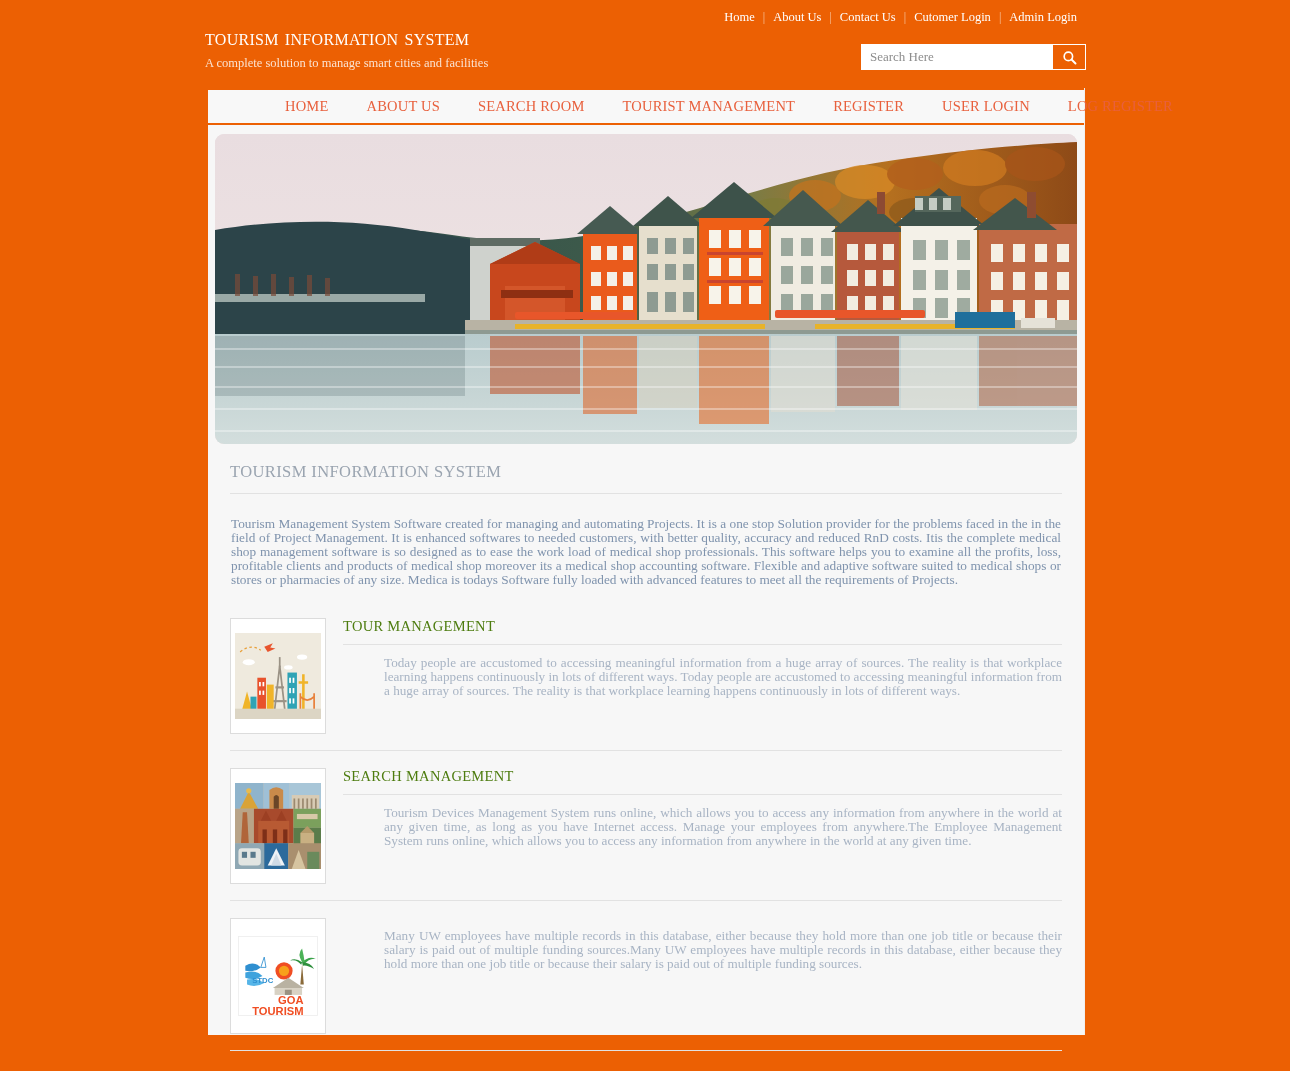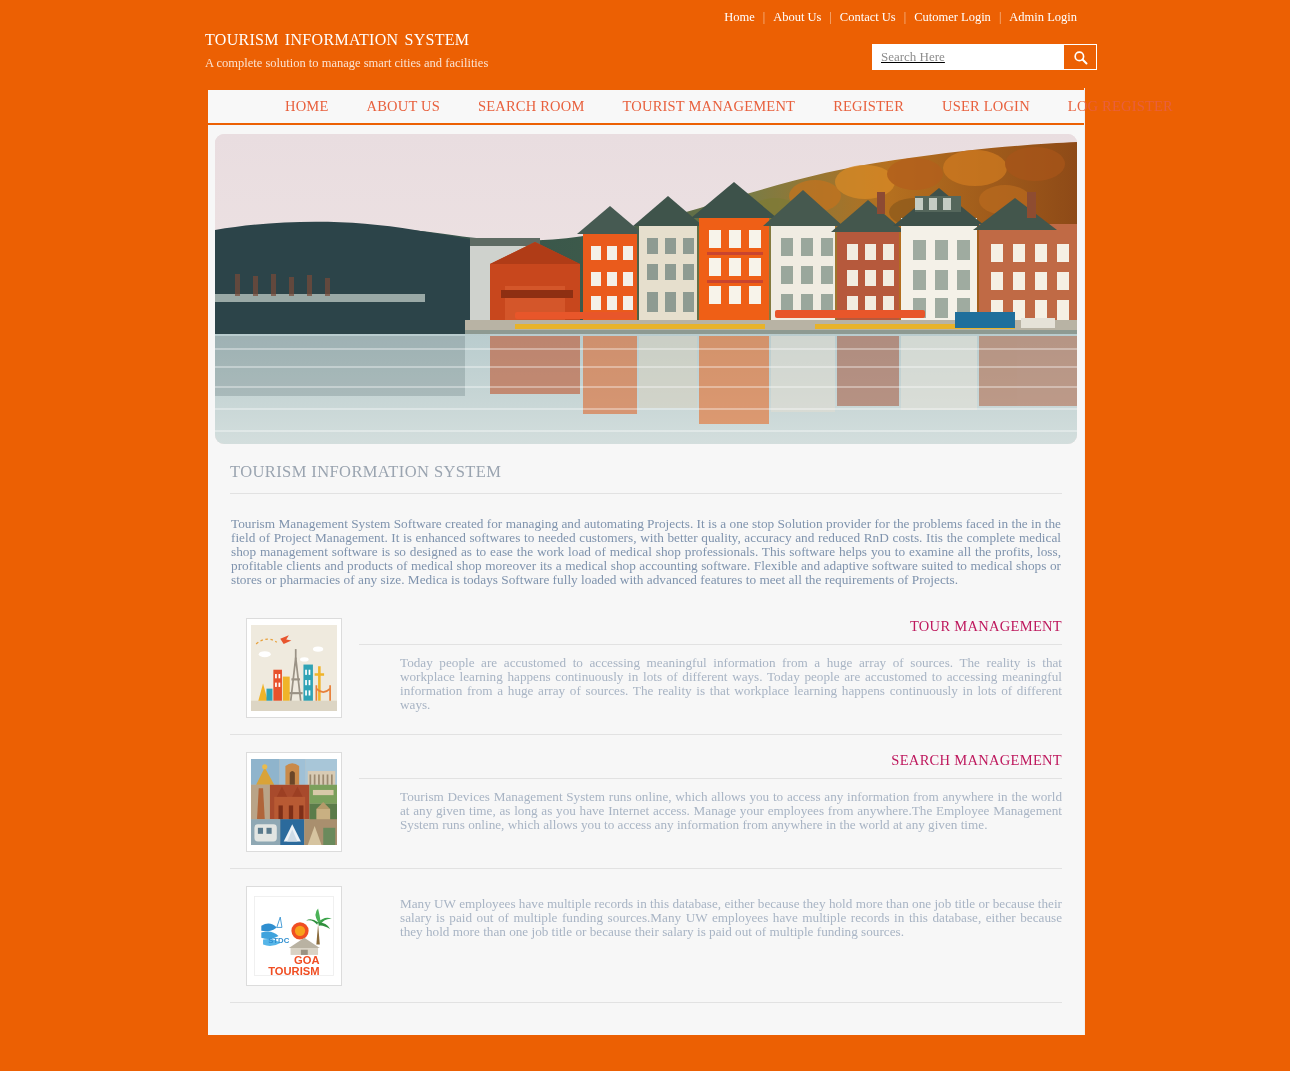--- a/index.html
+++ b/index.html
@@ -33,23 +33,23 @@
     font-variant: small-caps; text-transform: lowercase;
     line-height:1;
   }
   .brand-sub {
     margin-top:7px; font-size:12.5px; color:#fbe3d2;
     font-family:Liberation Serif, serif;
   }
 
   
   .searchwrap {
-    position:absolute; right:193px; top:44px;
+    position:absolute; right:204px; top:44px;
     width:225px; height:26px;
-    display:flex; background:#ffffff; border:1px solid #ffffff;text-decoration:underline;
+    display:flex; background:#ffffff; border:1px solid #ffffff;
   }
   .searchwrap input {
     flex:1; border:0; outline:0; height:100%;
     padding:0 8px; font-size:13px; color:#555;
     font-family:"Liberation Serif", serif; background:#ffffff;
   }
   .searchwrap input::placeholder { color:#8d8d8d; }
   .searchbtn {
     width:32px; height:100%; background:#ec6003; border:0; cursor:pointer;
     display:flex; align-items:center; justify-content:center; padding:0;
@@ -91,29 +91,29 @@
     margin-top:23px; color:#7f93ad; font-size:13.3px; line-height:14px;
     text-align:justify; padding:0 1px;
   }
 
   .feature {
     display:flex; gap:0px; padding:17px 0 16px 0;
     border-bottom:1px solid #e2e2e2;
   }
   .feature:first-of-type { border-top:0; }
   .thumb {
-    width:96px; height:100px; flex:0 0 96px;
+    width:96px; height:116px; flex:0 0 96px;
     border:1px solid #dcdcdc; background:#fff; padding:4px;
-    margin-left:16px;
+    margin-left:0;
   }
   .thumb svg { display:block; width:100%; height:100%; }
   .ftext { margin-left:17px; flex:1; }
   .fhead {
-    color:#be185d; font-size:14.5px; letter-spacing:.3px;
-    padding-bottom:9px; border-bottom:1px solid #e2e2e2;text-align:right;
+    color:#4d7c0f; font-size:14.5px; letter-spacing:.3px;
+    padding-bottom:9px; border-bottom:1px solid #e2e2e2;
   }
   .fbody {
     margin-top:11px; color:#a8b4c4; font-size:13.2px; line-height:14px;
     text-align:justify;
     margin-left:41px;
   }
   .features { margin-top:14px; }
   .features .feature:last-child { }
 </style>
 </head>

